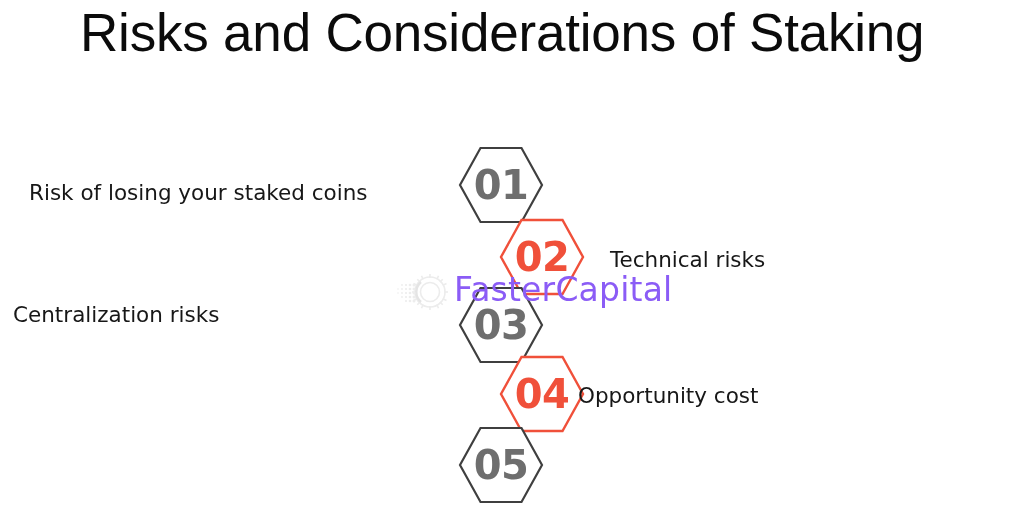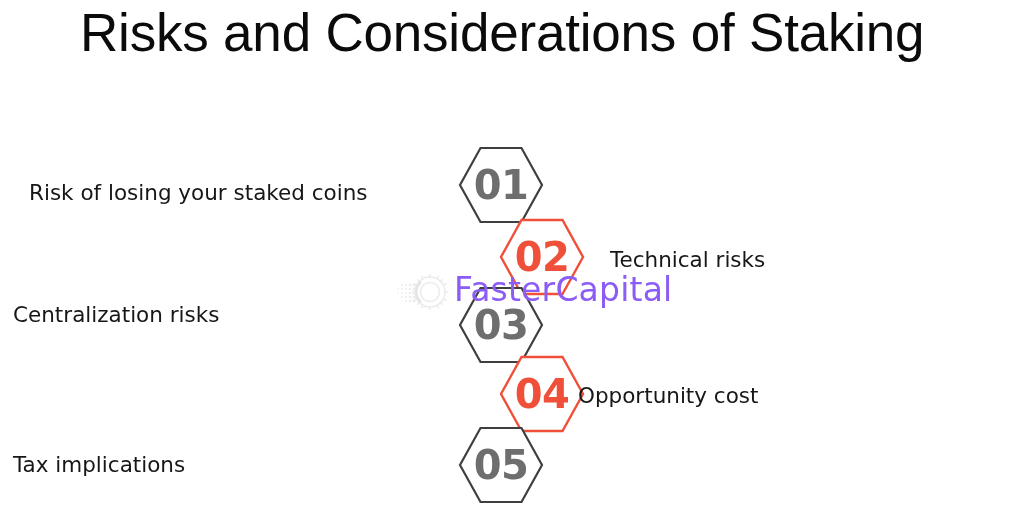--- a/index.html
+++ b/index.html
@@ -179,15 +179,14 @@
   </div>
 
   <div class="item-label left lbl-01">Risk of losing your staked coins</div>
 
   <div class="item-label right lbl-02">Technical risks</div>
 
   <div class="item-label left lbl-03">Centralization risks</div>
 
   <div class="item-label right lbl-04">Opportunity cost</div>
 
-  <div class="item-label left lbl-05">Tax implications</div>
 
 </div>
 
 </body></html>

